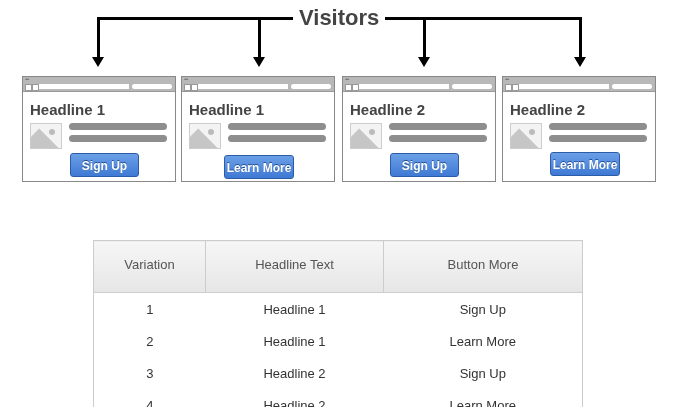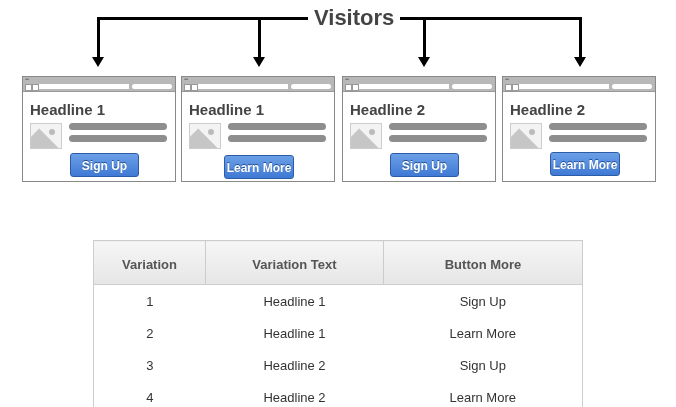--- a/index.html
+++ b/index.html
@@ -1,32 +1,32 @@
 <!DOCTYPE html>
 <html><head>
 <meta charset="utf-8">
 <style>
   body { margin:0; width:676px; height:407px; background:#fff; position:relative; overflow:hidden; font-family:"Liberation Sans", sans-serif; }
   .line { position:absolute; background:#000; }
   .arrow { position:absolute; width:0; height:0; border-left:6px solid transparent; border-right:6px solid transparent; border-top:10px solid #000; }
-  .title { position:absolute; left:308px; top:4px; font-size:22px; font-weight:bold; color:#444; background:#fff; padding:0 6px; line-height:28px; }
+  .title { position:absolute; left:293px; top:4px; font-size:22px; font-weight:bold; color:#444; background:#fff; padding:0 6px; line-height:28px; }
   .browser { position:absolute; top:76px; width:154px; height:106px; border:1px solid #888; background:#fff; box-sizing:border-box; }
   .bbar { height:14px; background:#b8b8b8; border-bottom:1px solid #999; position:relative; }
   .dots { position:absolute; left:2px; top:0px; font-size:6px; color:#777; line-height:5px; letter-spacing:-1px; }
   .navbtn { position:absolute; top:7px; width:5px; height:5px; background:#fff; border:1px solid #999; }
   .url { position:absolute; top:7px; left:16px; width:90px; height:5px; background:#fff; }
   .search { position:absolute; top:7px; right:3px; width:40px; height:5px; background:#fff; border-radius:3px; }
   .headline { position:absolute; left:7px; top:24px; font-size:15px; font-weight:bold; color:#444; }
   .img { position:absolute; left:7px; top:46px; width:32px; height:26px; border:1px solid #ccc; background:#f3f3f3; overflow:hidden; box-sizing:border-box; }
   .img .sun { position:absolute; right:6px; top:5px; width:6px; height:6px; border-radius:50%; background:#bbb; }
   .img .mtn { position:absolute; left:-4px; bottom:-10px; width:30px; height:22px; background:#c6c6c6; transform:rotate(45deg); }
   .textline { position:absolute; left:46px; height:7px; width:98px; background:#8e8e8e; border-radius:4px; }
   .cta { position:absolute; top:76px; height:24px; border:1px solid #2a5ca8; border-radius:3px; background:linear-gradient(#6b9fe6,#3f79d4); color:#fff; font-weight:bold; font-size:12px; text-align:center; line-height:24px; text-shadow:0 -1px 0 #234f94; box-sizing:border-box; }
   table { position:absolute; left:93px; top:240px; width:490px; border-collapse:collapse; border:1px solid #ccc; font-size:13px; color:#333; }
-  th { height:31px; background:linear-gradient(#f6f6f6,#e6e6e6); color:#555; font-weight:bold; border-right:1px solid #ccc; border-bottom:1px solid #ccc; padding:8px 0 4px 0; vertical-align:middle; }
+  th { height:31px; background:linear-gradient(#f6f6f6,#e6e6e6); color:#555; font-weight:normal; border-right:1px solid #ccc; border-bottom:1px solid #ccc; padding:8px 0 12px 0; vertical-align:middle; }
   th:last-child { border-right:none; }
   td { text-align:center; height:32px; padding:0; }
 </style>
 </head>
 <body>
 
 <div class="line" style="left:97px; top:17px; width:484px; height:3px;"></div>
 <div class="line" style="left:97px; top:17px; width:3px; height:41px;"></div>
 <div class="line" style="left:258px; top:17px; width:3px; height:41px;"></div>
 <div class="line" style="left:423px; top:17px; width:3px; height:41px;"></div>
@@ -106,21 +106,21 @@
     </div>
   <div class="textline" style="top:46px"></div>
   <div class="textline" style="top:58px"></div>
   <div class="cta" style="left:47px; width:70px; top:75px;">Learn More</div>
 </div>
 
 <table>
   <thead>
     <tr>
       <th style="width:111px">Variation</th>
-      <th style="width:177px">Variation Text</th>
+      <th style="width:177px">Headline Text</th>
       <th>Button More</th>
     </tr>
   </thead>
   <tbody>
     <tr>
         <td>1</td>
         <td>Headline 1</td>
         <td>Sign Up</td>
       </tr>
     <tr>

